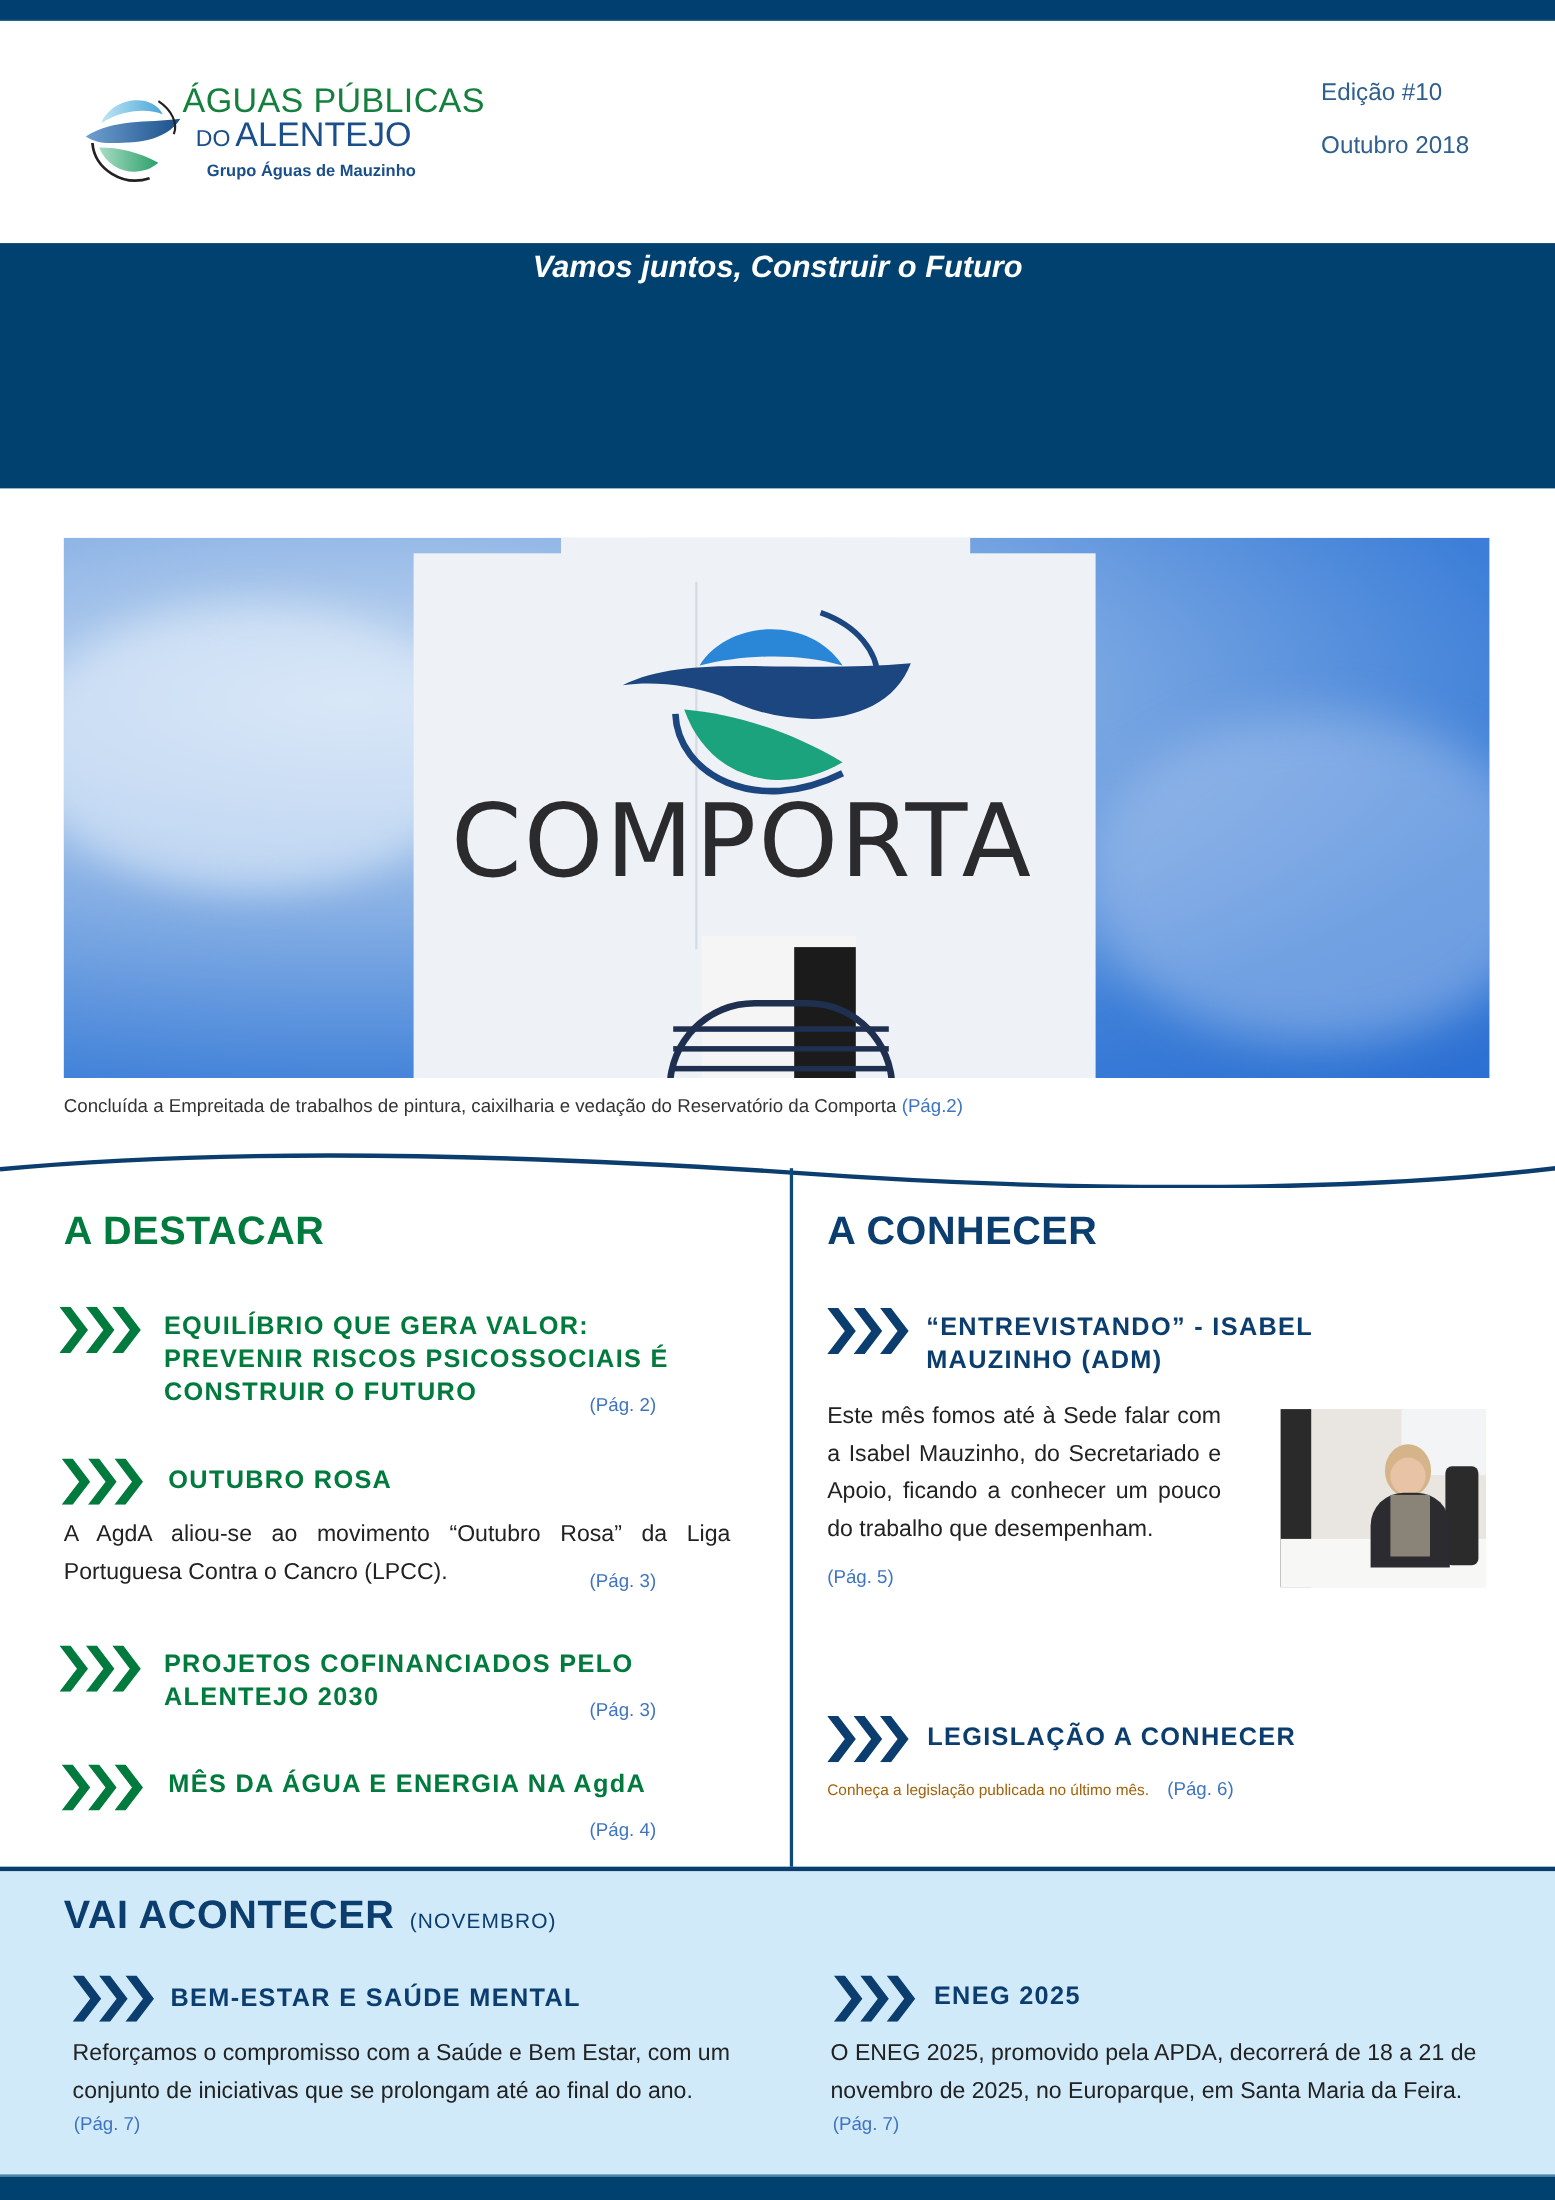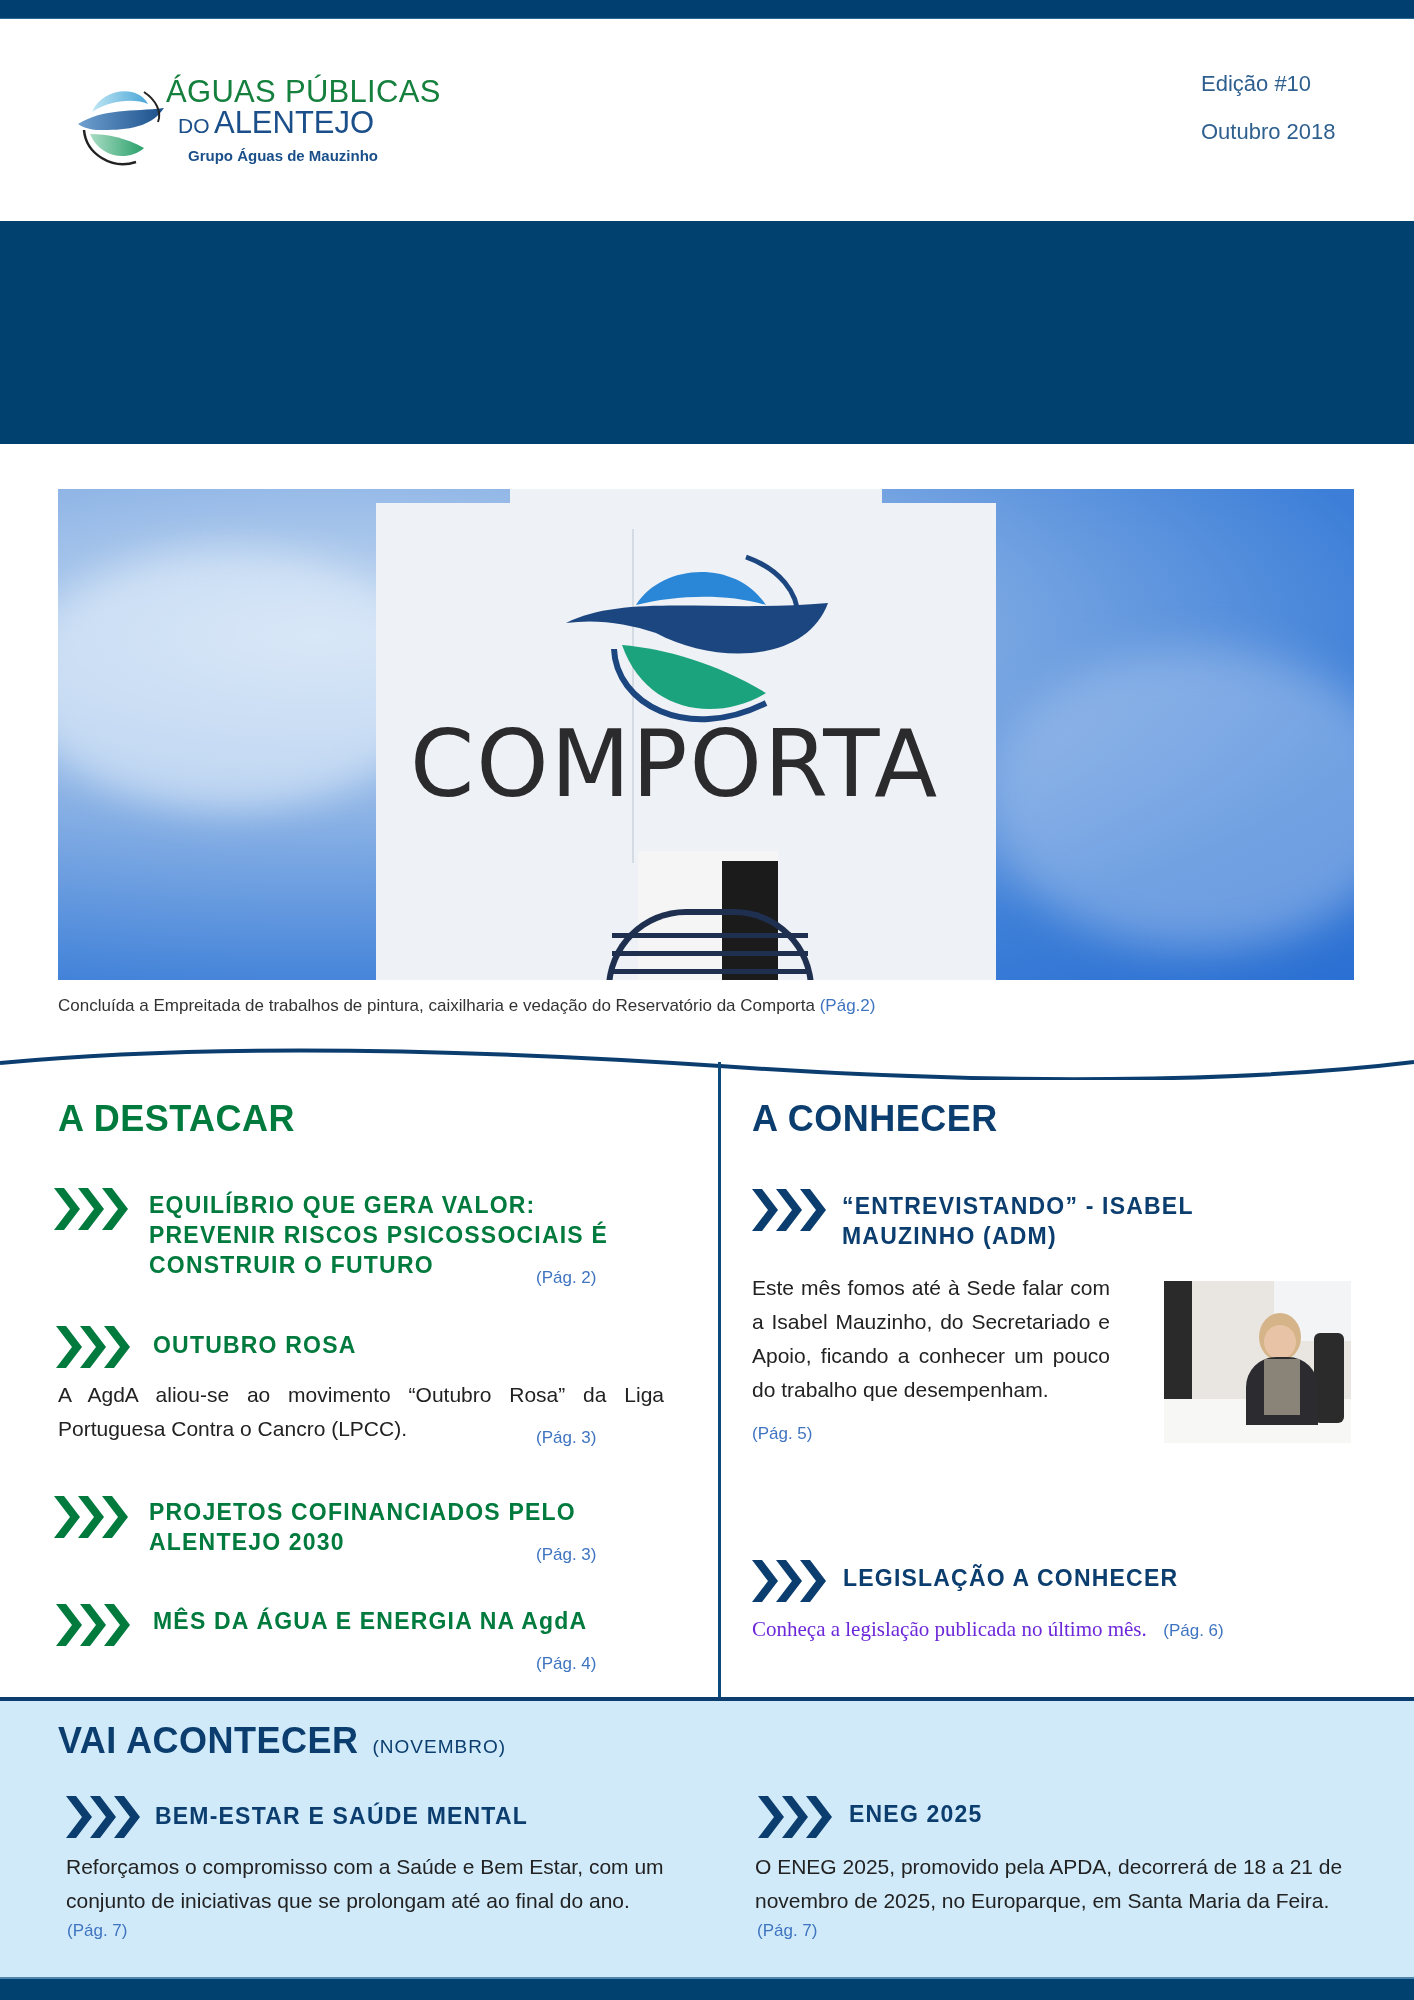--- a/index.html
+++ b/index.html
@@ -98,20 +98,21 @@
   </div>
   <div class="logo-line3">Grupo Águas de Mauzinho</div>
 </div>
 
 <div class="edition">
   <div>Edição #10</div>
   <div>Outubro 2018</div>
 </div>
 
 <div class="banner">
+  <span class="banner-sub">Vamos juntos, Construir o Futuro</span>
 </div>
 
 <div class="hero">
   <div class="cloud1"></div>
   <div class="cloud2"></div>
   <div class="tower">
     <div class="seam"></div>
   </div>
   <div class="tower-top"></div>
   <svg class="tower-logo" viewBox="0 0 268 176">
@@ -211,21 +212,21 @@
 
 <svg class="chev" style="left:752px; top:1560px;" viewBox="0 0 78 42">
     <g fill="#0b3e6f">
       <polygon points="0,0 10,0 26,21 10,42 0,42 16,21"></polygon>
       <polygon points="24,0 34,0 50,21 34,42 24,42 40,21"></polygon>
       <polygon points="48,0 58,0 74,21 58,42 48,42 64,21"></polygon>
     </g>
   </svg>
 <div class="item-title navy" style="left:843px; top:1563px; width:520px; white-space:nowrap;">LEGISLAÇÃO A CONHECER</div>
 <div style="position:absolute; left:752px; top:1617px; white-space:nowrap;">
-  <span style="font-size:21px; color:#6d28d9;font-family:Liberation Serif, serif;">Conheça a legislação publicada no último mês.</span>
+  <span style="font-size:14px; color:#a16207;">Conheça a legislação publicada no último mês.</span>
   <span style="font-size:17px; color:#3f74c0; margin-left:12px;">(Pág. 6)</span>
 </div>
 
 <div class="band"></div>
 <div class="sec-title navy" style="left:58px; top:1720px;">
   <span>VAI ACONTECER</span><span class="sec-note">(NOVEMBRO)</span>
 </div>
 
 <svg class="chev" style="left:66px; top:1796px;" viewBox="0 0 78 42">
     <g fill="#0b3e6f">

